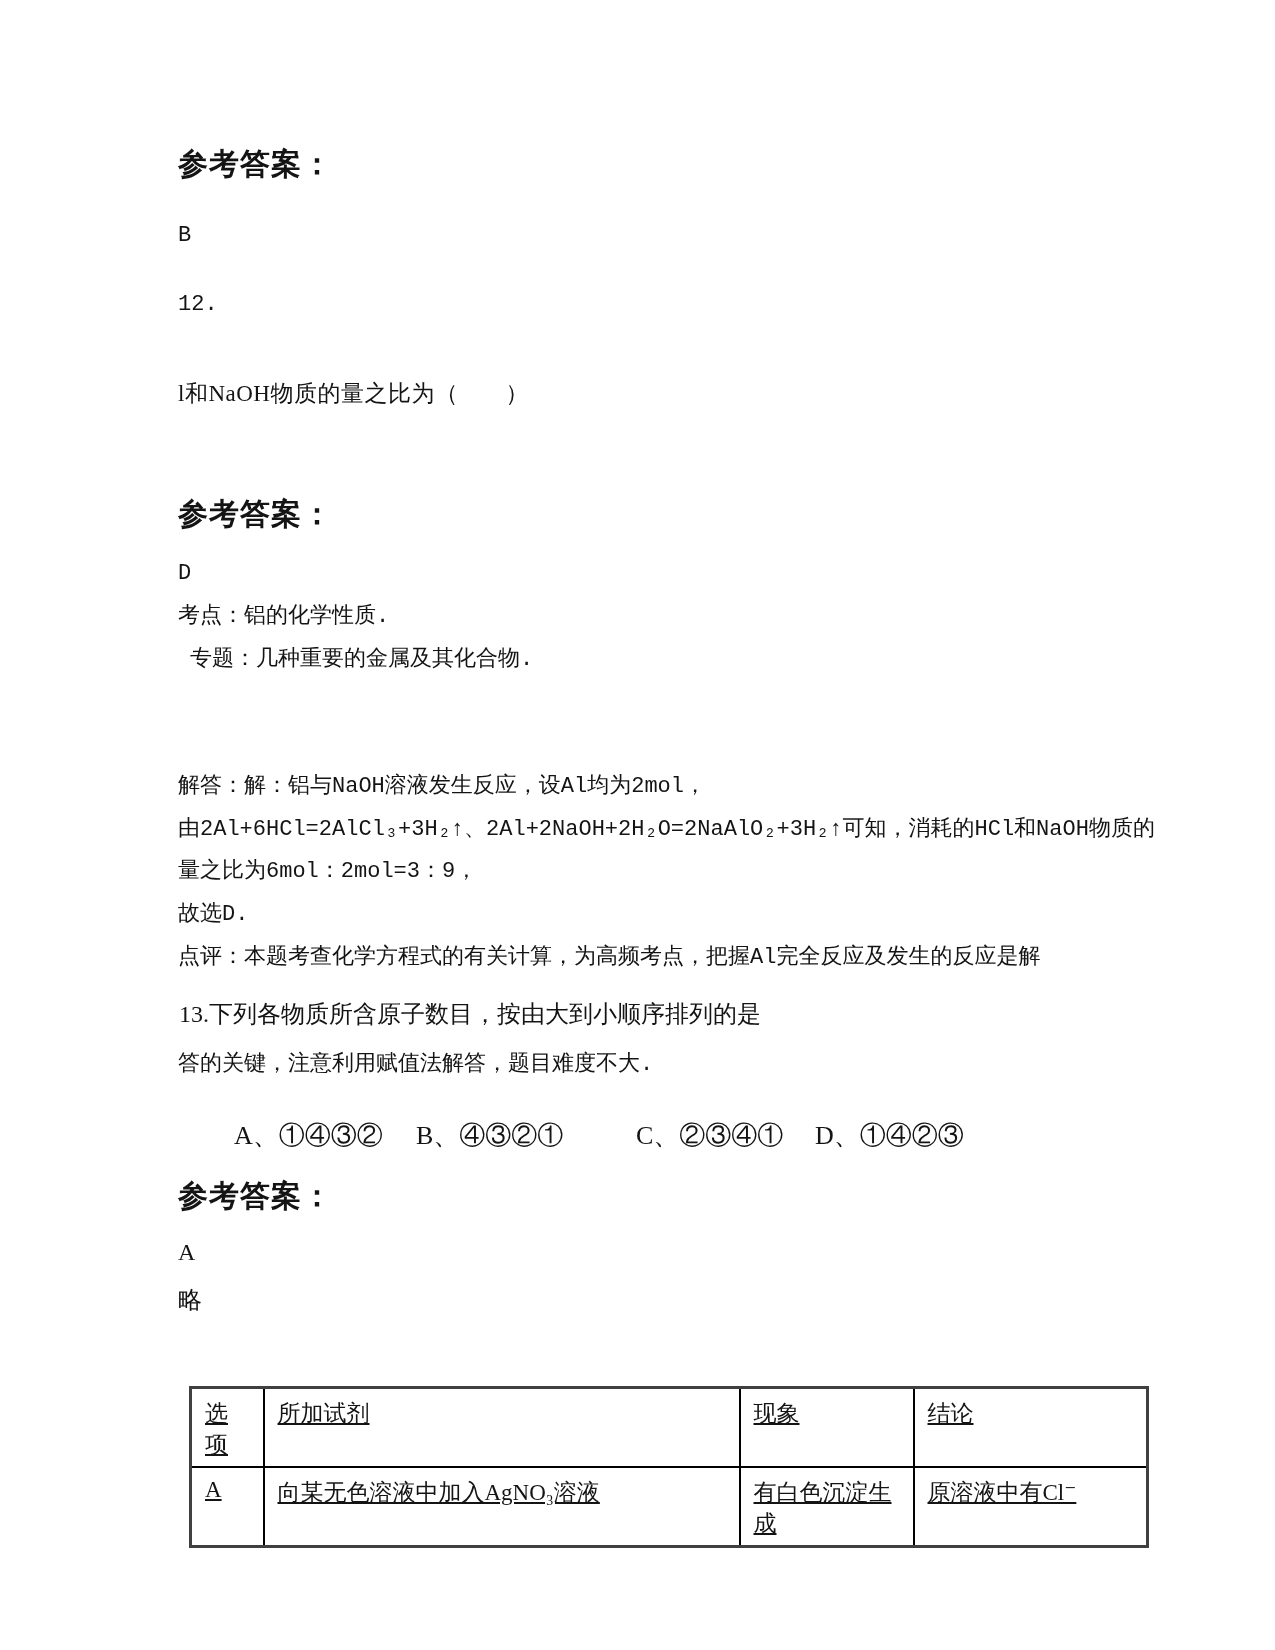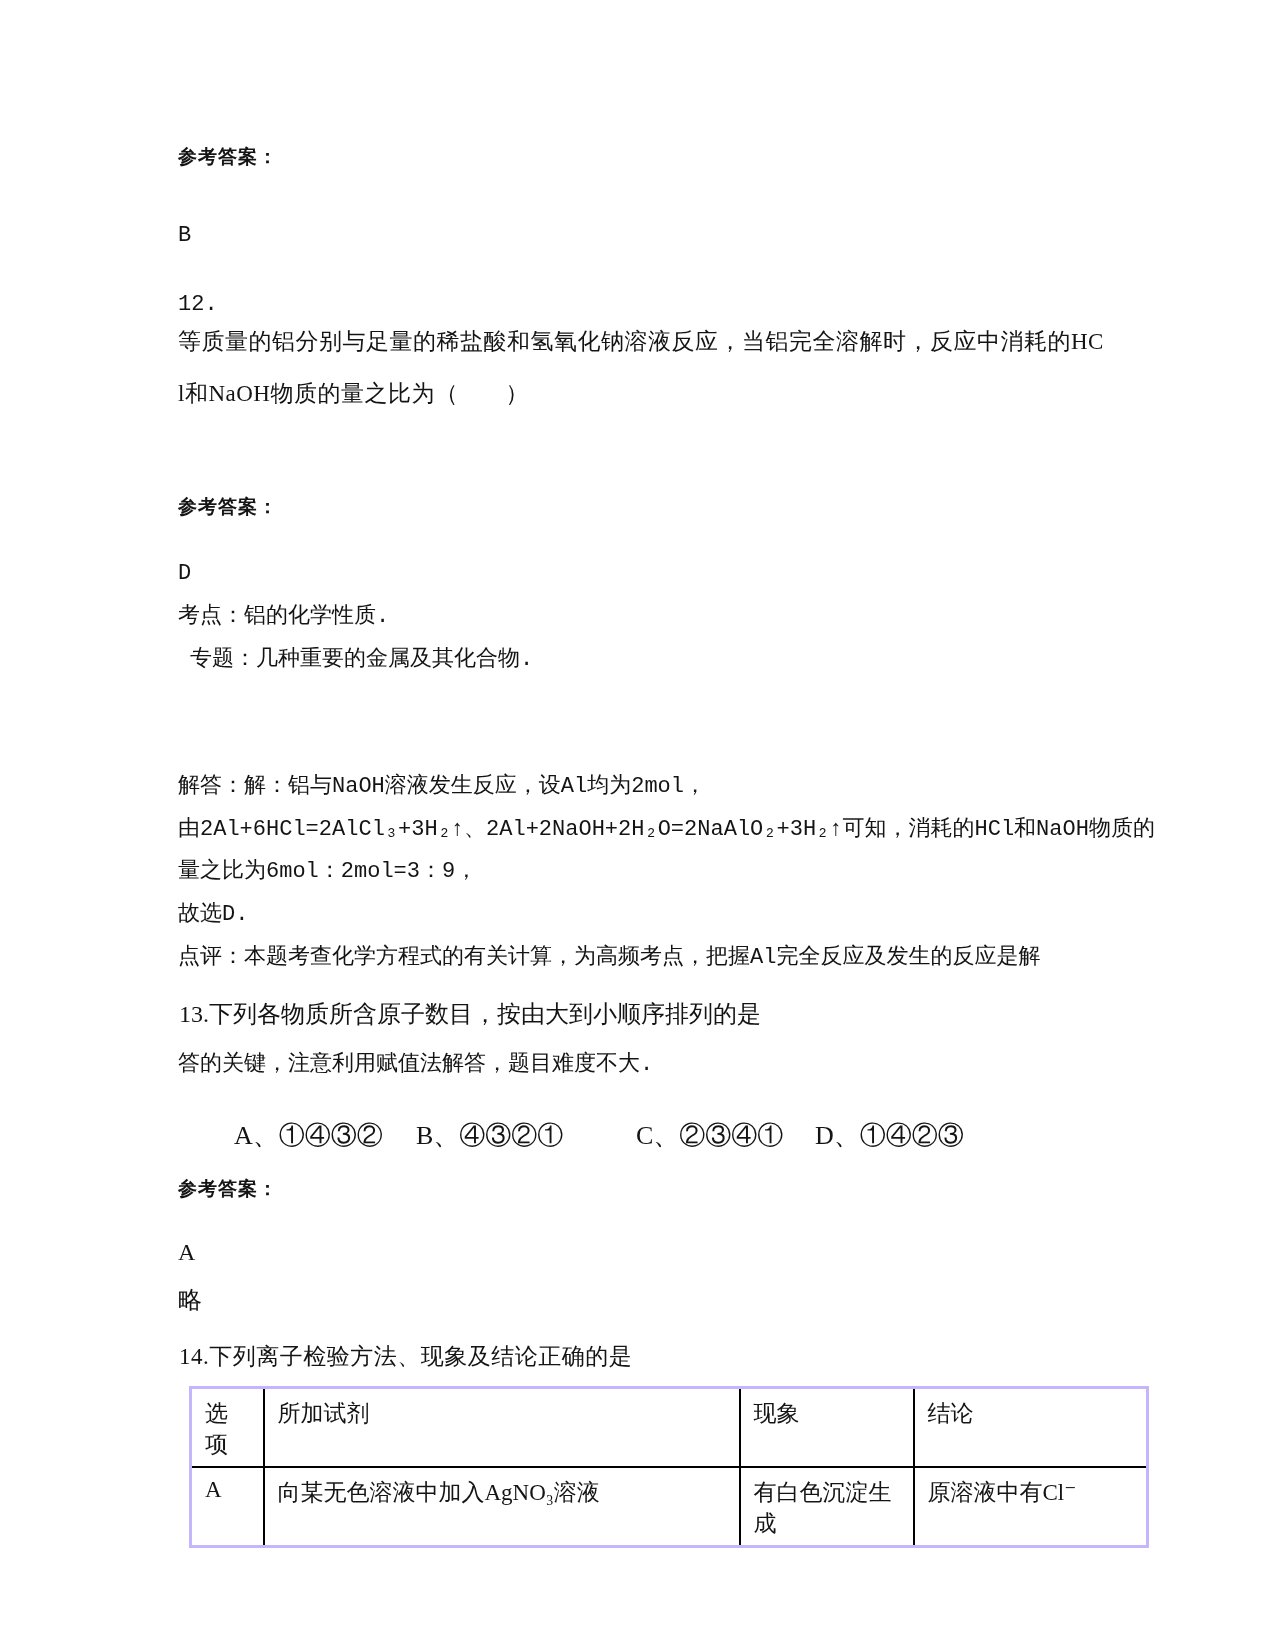--- a/index.html
+++ b/index.html
@@ -8,21 +8,21 @@
     width:1275px;height:1650px;
     margin:0 auto;
     background:#ffffff;
     color:#141414;
     font-family:"Liberation Serif","DejaVu Serif",serif;
     overflow:hidden;
   }
   .abs{position:absolute;white-space:pre;line-height:1.18;}
   .mono{font-family:"Liberation Mono","DejaVu Sans Mono",monospace;}
   .serif{font-family:"Liberation Serif","DejaVu Serif",serif;}
-  .heading{font-weight:700;font-size:19px;letter-spacing:1px;}
+  .heading{font-weight:700;font-size:30px;letter-spacing:1px;}
   .body22{font-size:22px;}
   .body23{font-size:23px;letter-spacing:0.5px;}
   .body24{font-size:24px;}
   .body25{font-size:25px;}
   .body26{font-size:26px;}
   .opt-row{position:absolute;left:0;top:0;width:100%;height:34px;}
   .opt-row span{position:absolute;}
   table.q14{
     position:absolute;left:189px;top:1386px;
     width:957px;
@@ -33,32 +33,31 @@
   table.q14 th,table.q14 td{
     border:2px solid #000;
     text-align:left;
     vertical-align:top;
     padding:9px 12px 6px 13px;
     font-weight:400;
     height:48px;
     box-sizing:border-box;
     overflow:hidden;
   }
-  table.q14{border:3px solid #c4b5fd;}
+  table.q14{border:3px solid #404040;text-decoration:underline;}
 </style>
 </head>
 <body>
 
 <div class="page">
 
   <div class="abs heading" style="left:178px;top:146px;">参考答案：</div>
   <div class="abs mono body22" style="left:178px;top:223px;">B</div>
 
   <div class="abs mono body22" style="left:178px;top:292px;">12.</div>
-  <div class="abs body23" style="left:178px;top:328px;">等质量的铝分别与足量的稀盐酸和氢氧化钠溶液反应，当铝完全溶解时，反应中消耗的HC</div>
   <div class="abs body23" style="left:178px;top:380px;">l和NaOH物质的量之比为（　　）</div>
 
 
   <div class="abs heading" style="left:178px;top:496px;">参考答案：</div>
   <div class="abs mono body22" style="left:178px;top:561px;">D</div>
 
   <div class="abs mono body22" style="left:178px;top:604px;">考点：铝的化学性质.</div>
   <div class="abs mono body22" style="left:190px;top:647px;">专题：几种重要的金属及其化合物.</div>
   <div class="abs mono body22" style="left:178px;top:774px;">解答：解：铝与NaOH溶液发生反应，设Al均为2mol，</div>
   <div class="abs mono body22" style="left:178px;top:817px;">由2Al+6HCl=2AlCl₃+3H₂↑、2Al+2NaOH+2H₂O=2NaAlO₂+3H₂↑可知，消耗的HCl和NaOH物质的</div>
@@ -73,21 +72,20 @@
     <span style="left:234px;">A、①④③②</span>
     <span style="left:416px;">B、④③②①</span>
     <span style="left:636px;">C、②③④①</span>
     <span style="left:815px;">D、①④②③</span>
   </div>
 
   <div class="abs heading" style="left:178px;top:1178px;">参考答案：</div>
   <div class="abs serif body24" style="left:178px;top:1238px;">A</div>
   <div class="abs serif body24" style="left:178px;top:1286px;">略</div>
 
-  <div class="abs serif body23" style="left:179px;top:1343px;">14.下列离子检验方法、现象及结论正确的是</div>
 
   <table class="q14">
     <colgroup>
       <col style="width:73px;">
       <col style="width:476px;">
       <col style="width:174px;">
       <col style="width:234px;">
     </colgroup>
     <thead>
       <tr>

